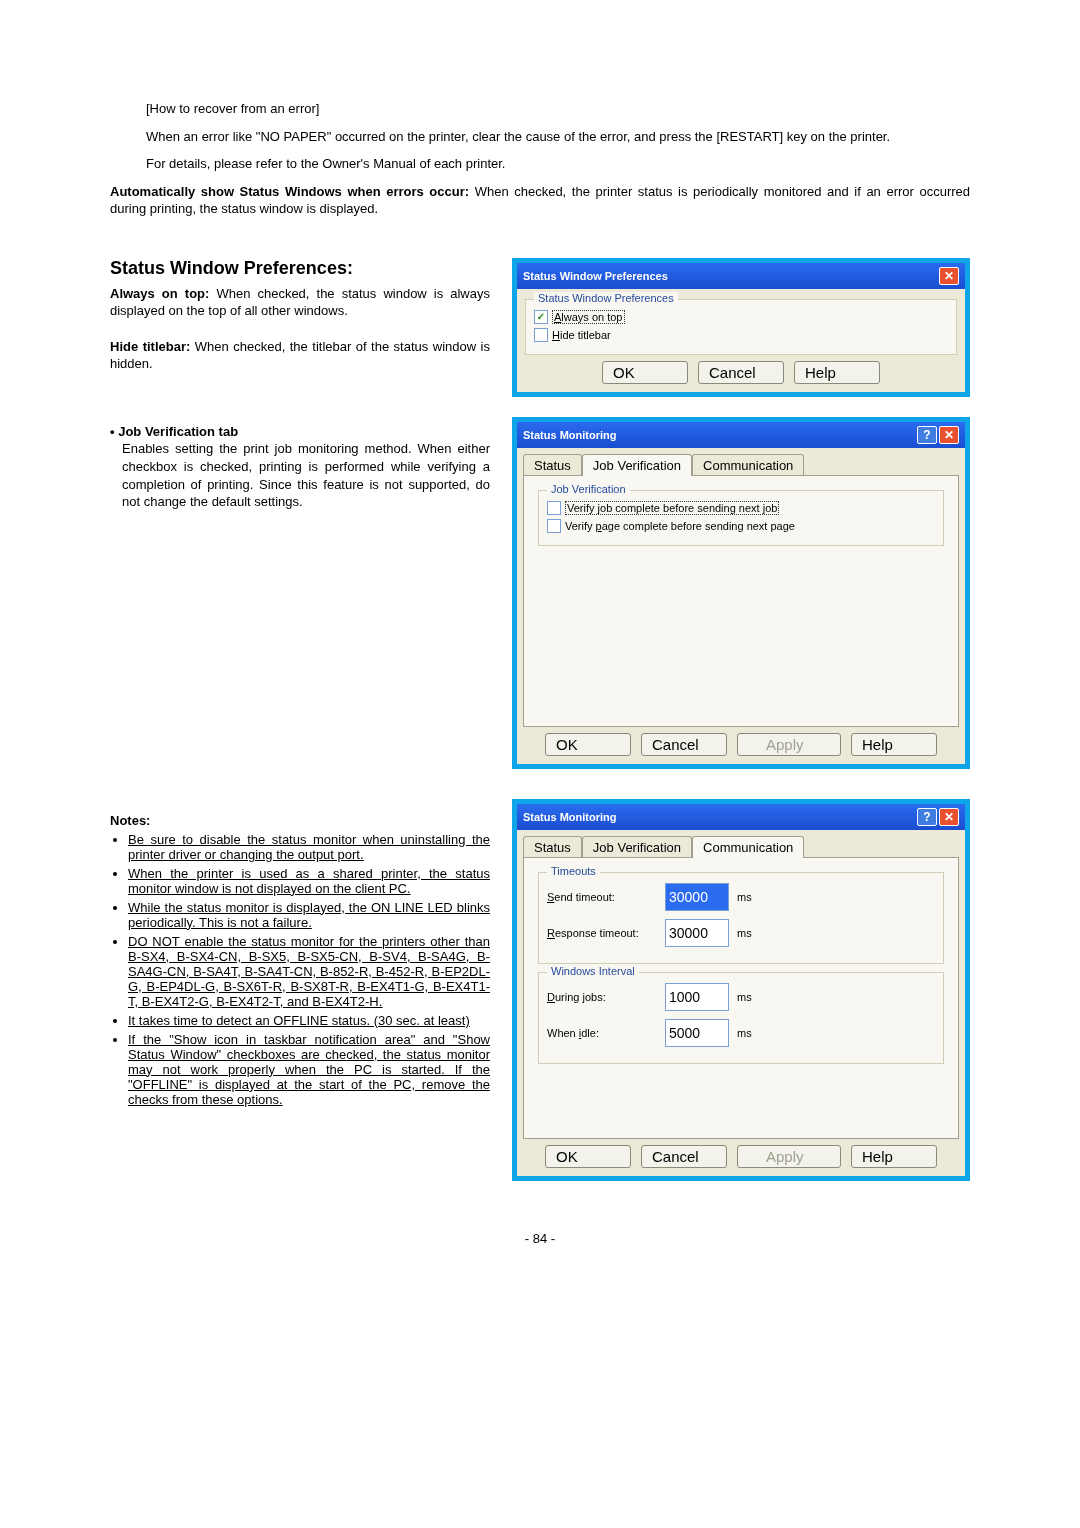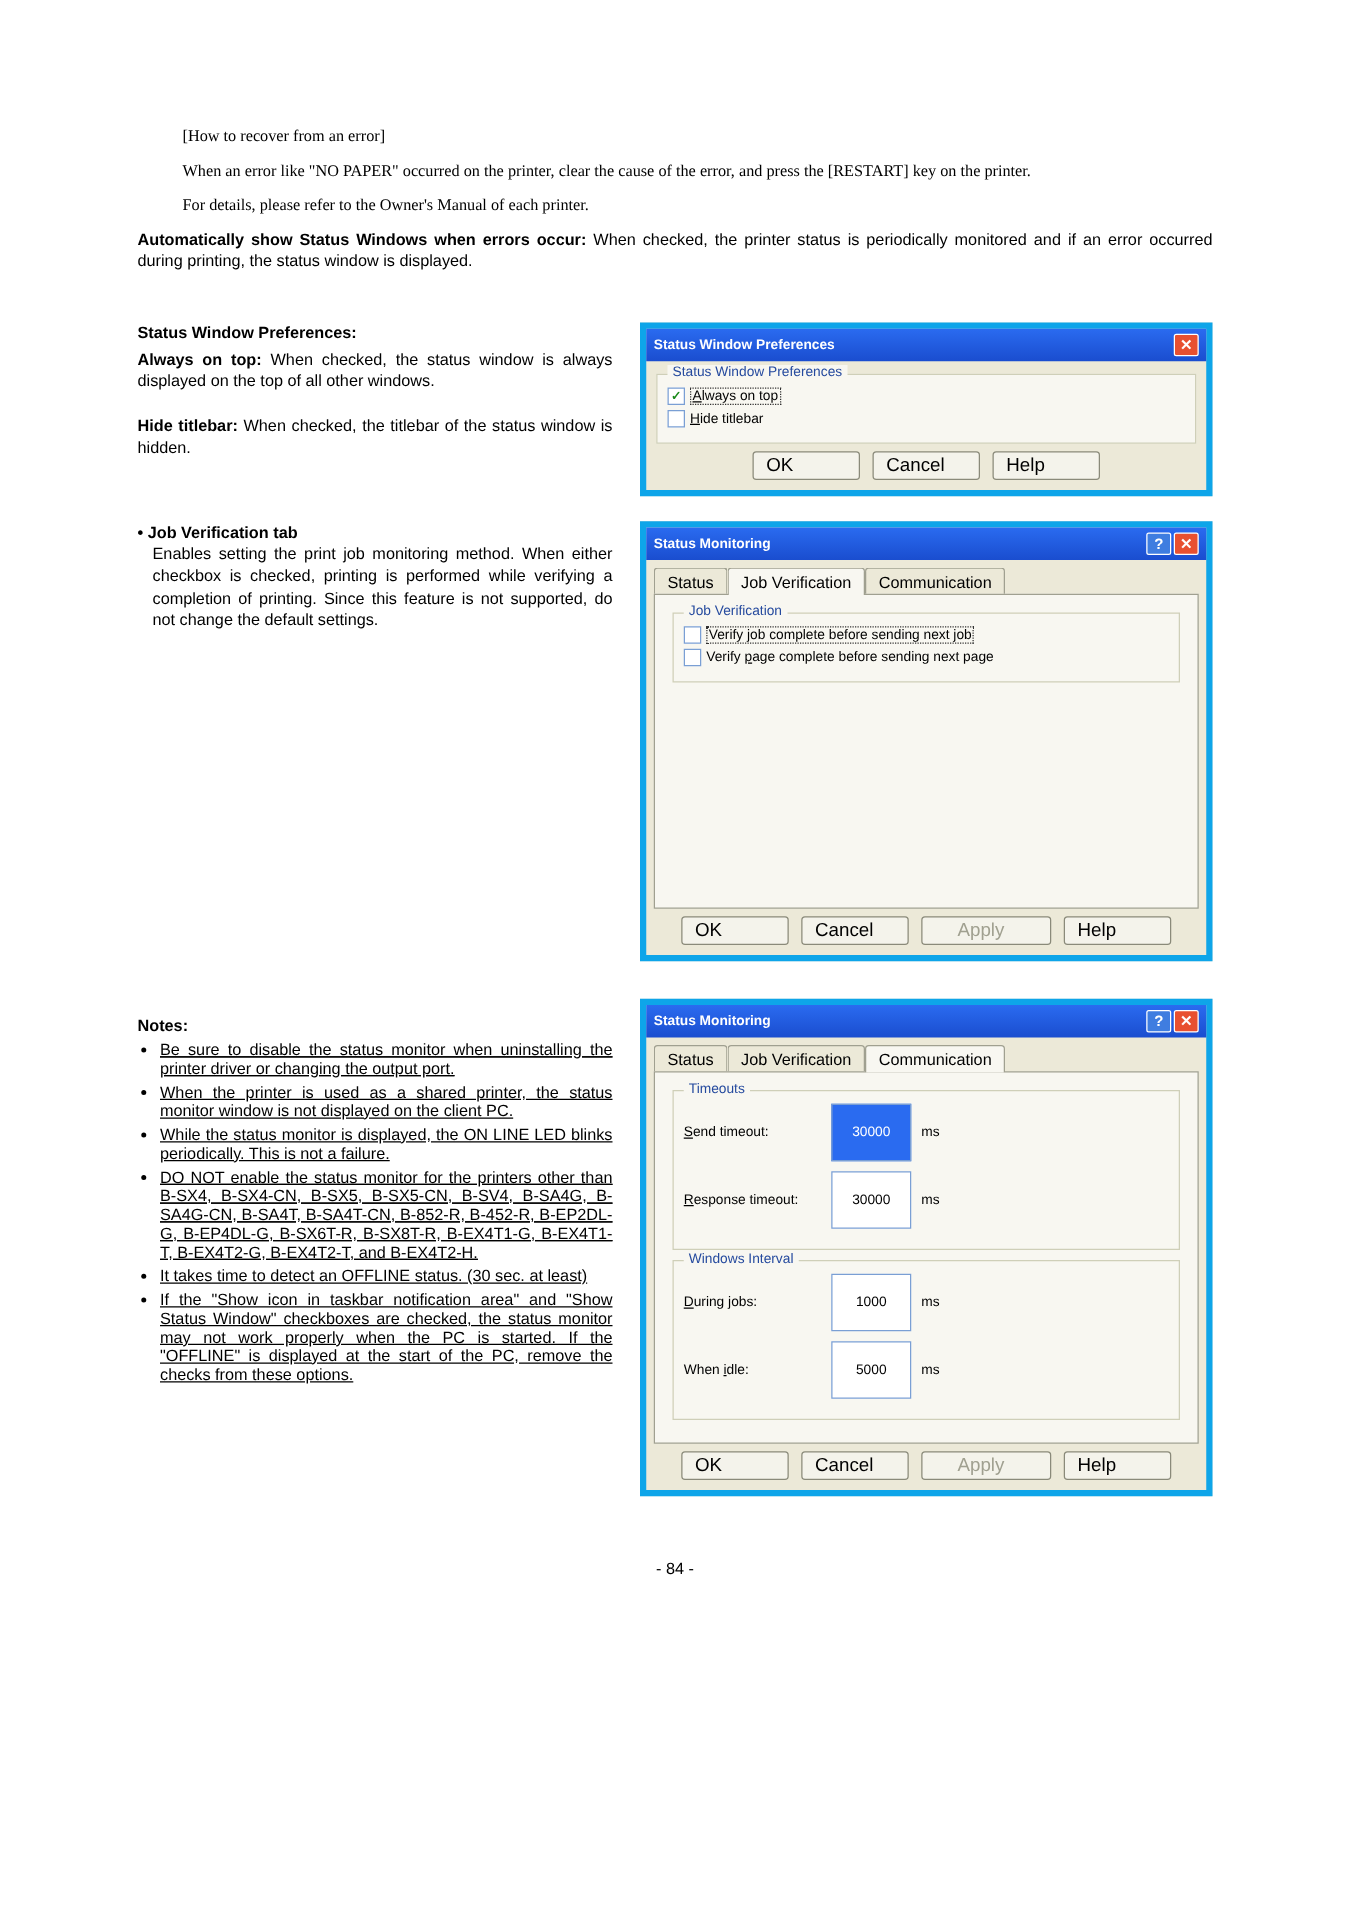--- a/index.html
+++ b/index.html
@@ -14,38 +14,37 @@
   .page {
     padding: 100px 110px 40px 110px;
   }
   .para {
     margin: 0 0 10px 0;
     line-height: 1.35;
     text-align: justify;
   }
   .indent {
     padding-left: 36px;
-    font-family: Liberation Serif, serif;
   }
   .auto-show {
     text-align: justify;
   }
   .two-col {
     display: flex;
     gap: 22px;
     margin-top: 40px;
   }
   .left-col {
     flex: 0 0 380px;
   }
   .right-col {
     flex: 1;
   }
   h4.inline-title {
-    font-size: 13px;
+    font-size: 18px;
     font-weight: bold;
     margin: 0 0 6px 0;
   }
   .bullet-head {
     font-weight: bold;
   }
   .just {
     text-align: justify;
   }
   .notes-title {
@@ -201,24 +200,23 @@
     align-items: center;
     gap: 8px;
     margin-bottom: 8px;
     font-size: 11px;
   }
   .form-row .lbl { width: 110px; }
   .txtinput {
     width: 56px;
     border: 1px solid #7a9fd4;
     background: #fff;
-    padding: 16px 3px;
-    font-size: 11px;
+    padding: 5px 3px;
+    font-size: 14px;
     color: #000;
-    text-align: center;
   }
   .txtinput.sel {
     background: #2a6bf0;
     color: #fff;
   }
 </style>
 </head>
 <body>
 
 <div class="page">

